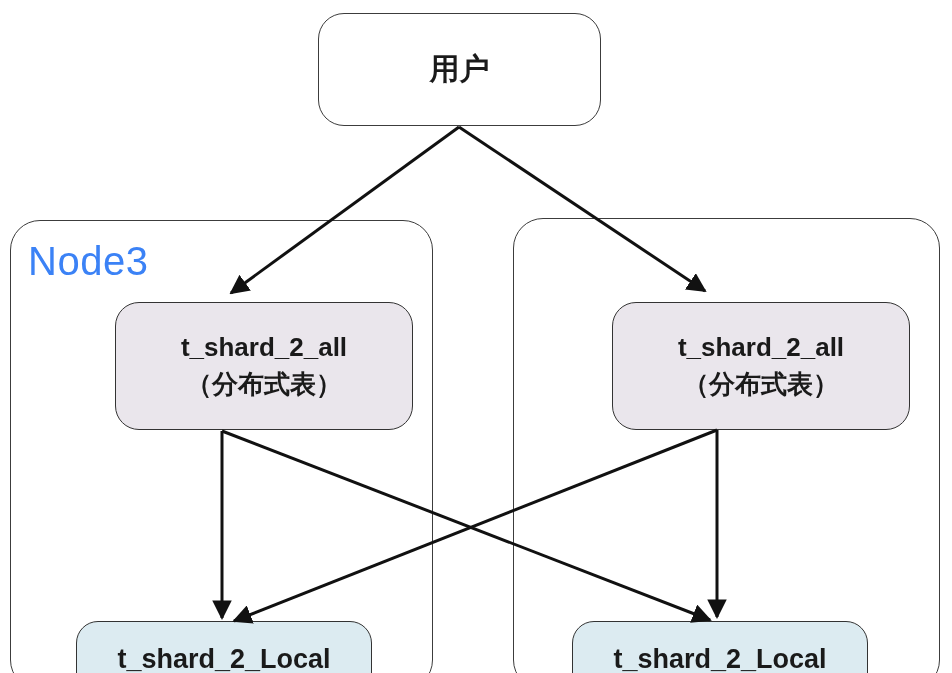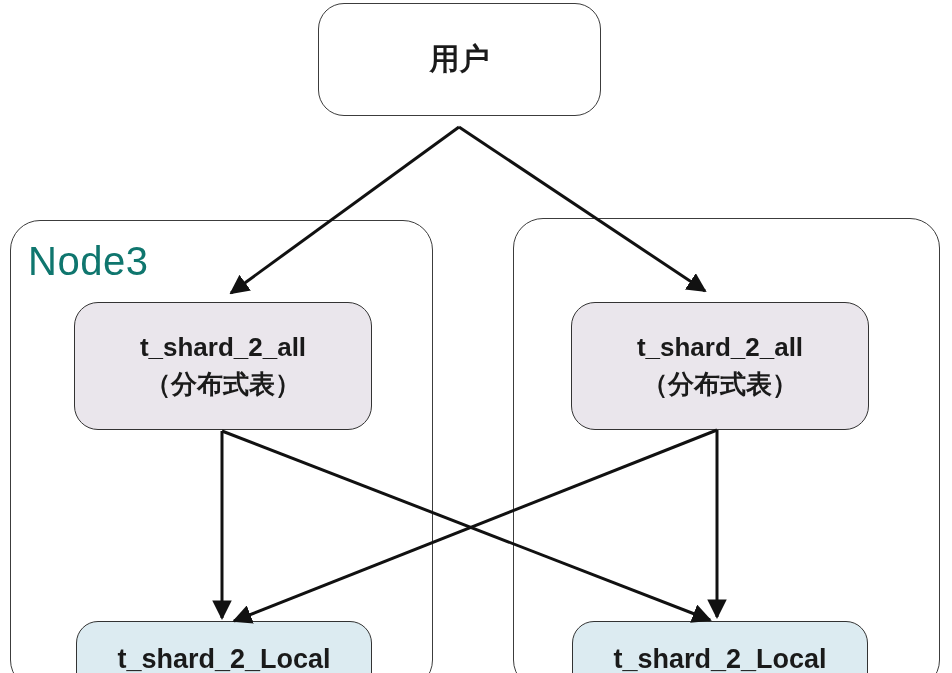--- a/index.html
+++ b/index.html
@@ -5,37 +5,37 @@
   html,body{margin:0;padding:0;background:#ffffff;}
   .canvas{
     position:relative;width:952px;height:673px;overflow:hidden;background:#ffffff;
     font-family:"Liberation Sans","DejaVu Sans",sans-serif;color:#1a1a1a;
   }
   .node-container{
     position:absolute;background:#ffffff;border:1.6px solid #3c3c3c;border-radius:30px;
     box-sizing:border-box;
   }
   .node-label{
-    position:absolute;font-size:40px;font-weight:400;color:#0f766e;letter-spacing:0.5px;
+    position:absolute;font-size:40px;font-weight:400;color:#3b82f6;letter-spacing:0.5px;
     white-space:nowrap;
   }
   .user-box{
-    position:absolute;left:318px;top:3px;width:283px;height:113px;
+    position:absolute;left:318px;top:13px;width:283px;height:113px;
     background:#ffffff;border:1.6px solid #3c3c3c;border-radius:26px;box-sizing:border-box;
     display:flex;align-items:center;justify-content:center;
   }
   .user-box span{font-size:30px;font-weight:600;}
   .table-box{
     position:absolute;border:1.8px solid #333333;box-sizing:border-box;
     display:flex;flex-direction:column;align-items:center;justify-content:center;
     text-align:center;
   }
   .dist-box{
     background:#eae6ec;border-radius:24px;width:298px;height:128px;
-    font-size:26px;font-weight:600;line-height:37px;
+    font-size:26px;font-weight:600;line-height:37px;margin-left:41px;
   }
   .local-box{
     background:#dcebf1;border-radius:22px;width:296px;height:120px;
     font-size:27px;font-weight:600;justify-content:flex-start;padding-top:22px;
   }
   .dist-left{left:63px;top:81px;}
   .dist-right{left:57px;top:83px;}
   .local-left{left:65px;top:400px;}
   .local-right{left:58px;top:402px;}
   svg.arrows{position:absolute;left:0;top:0;z-index:6;pointer-events:none;}

